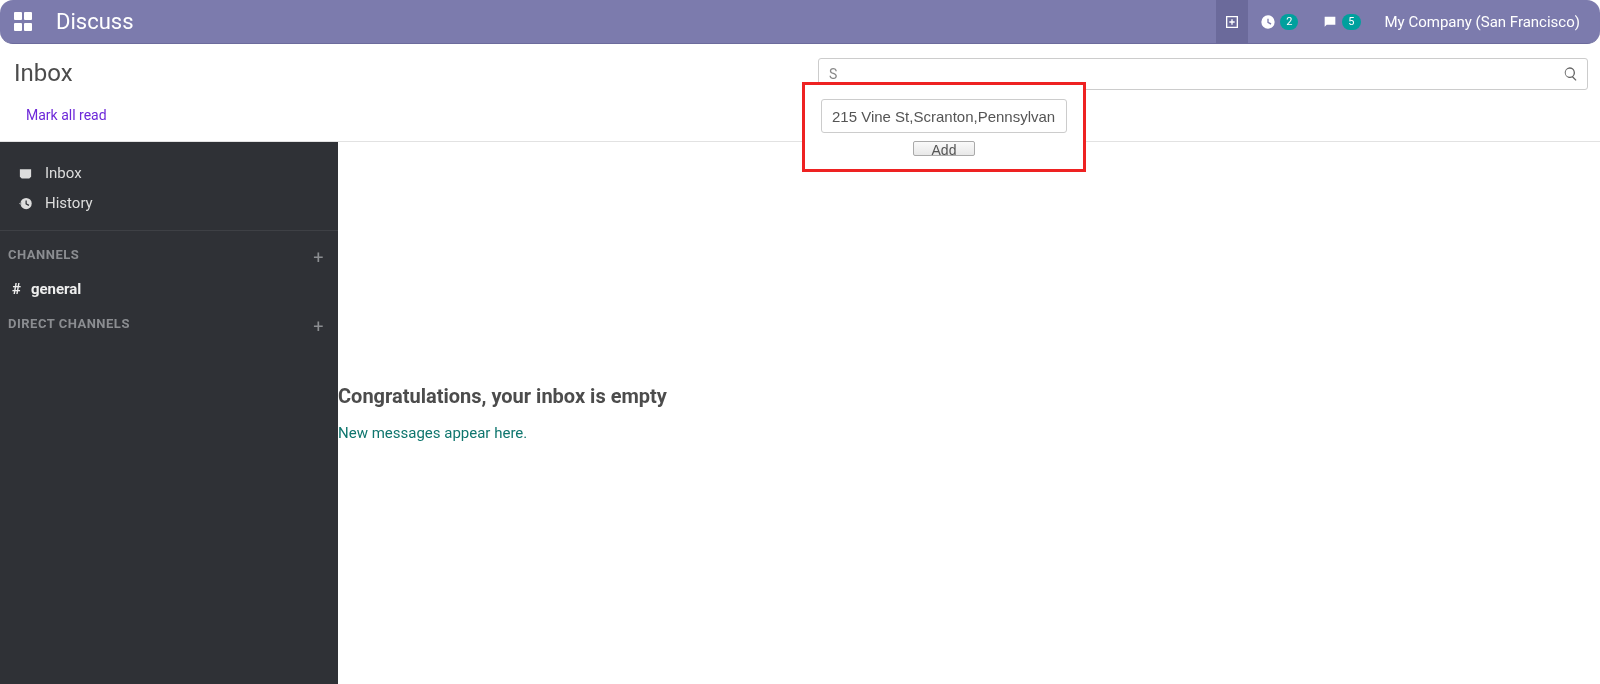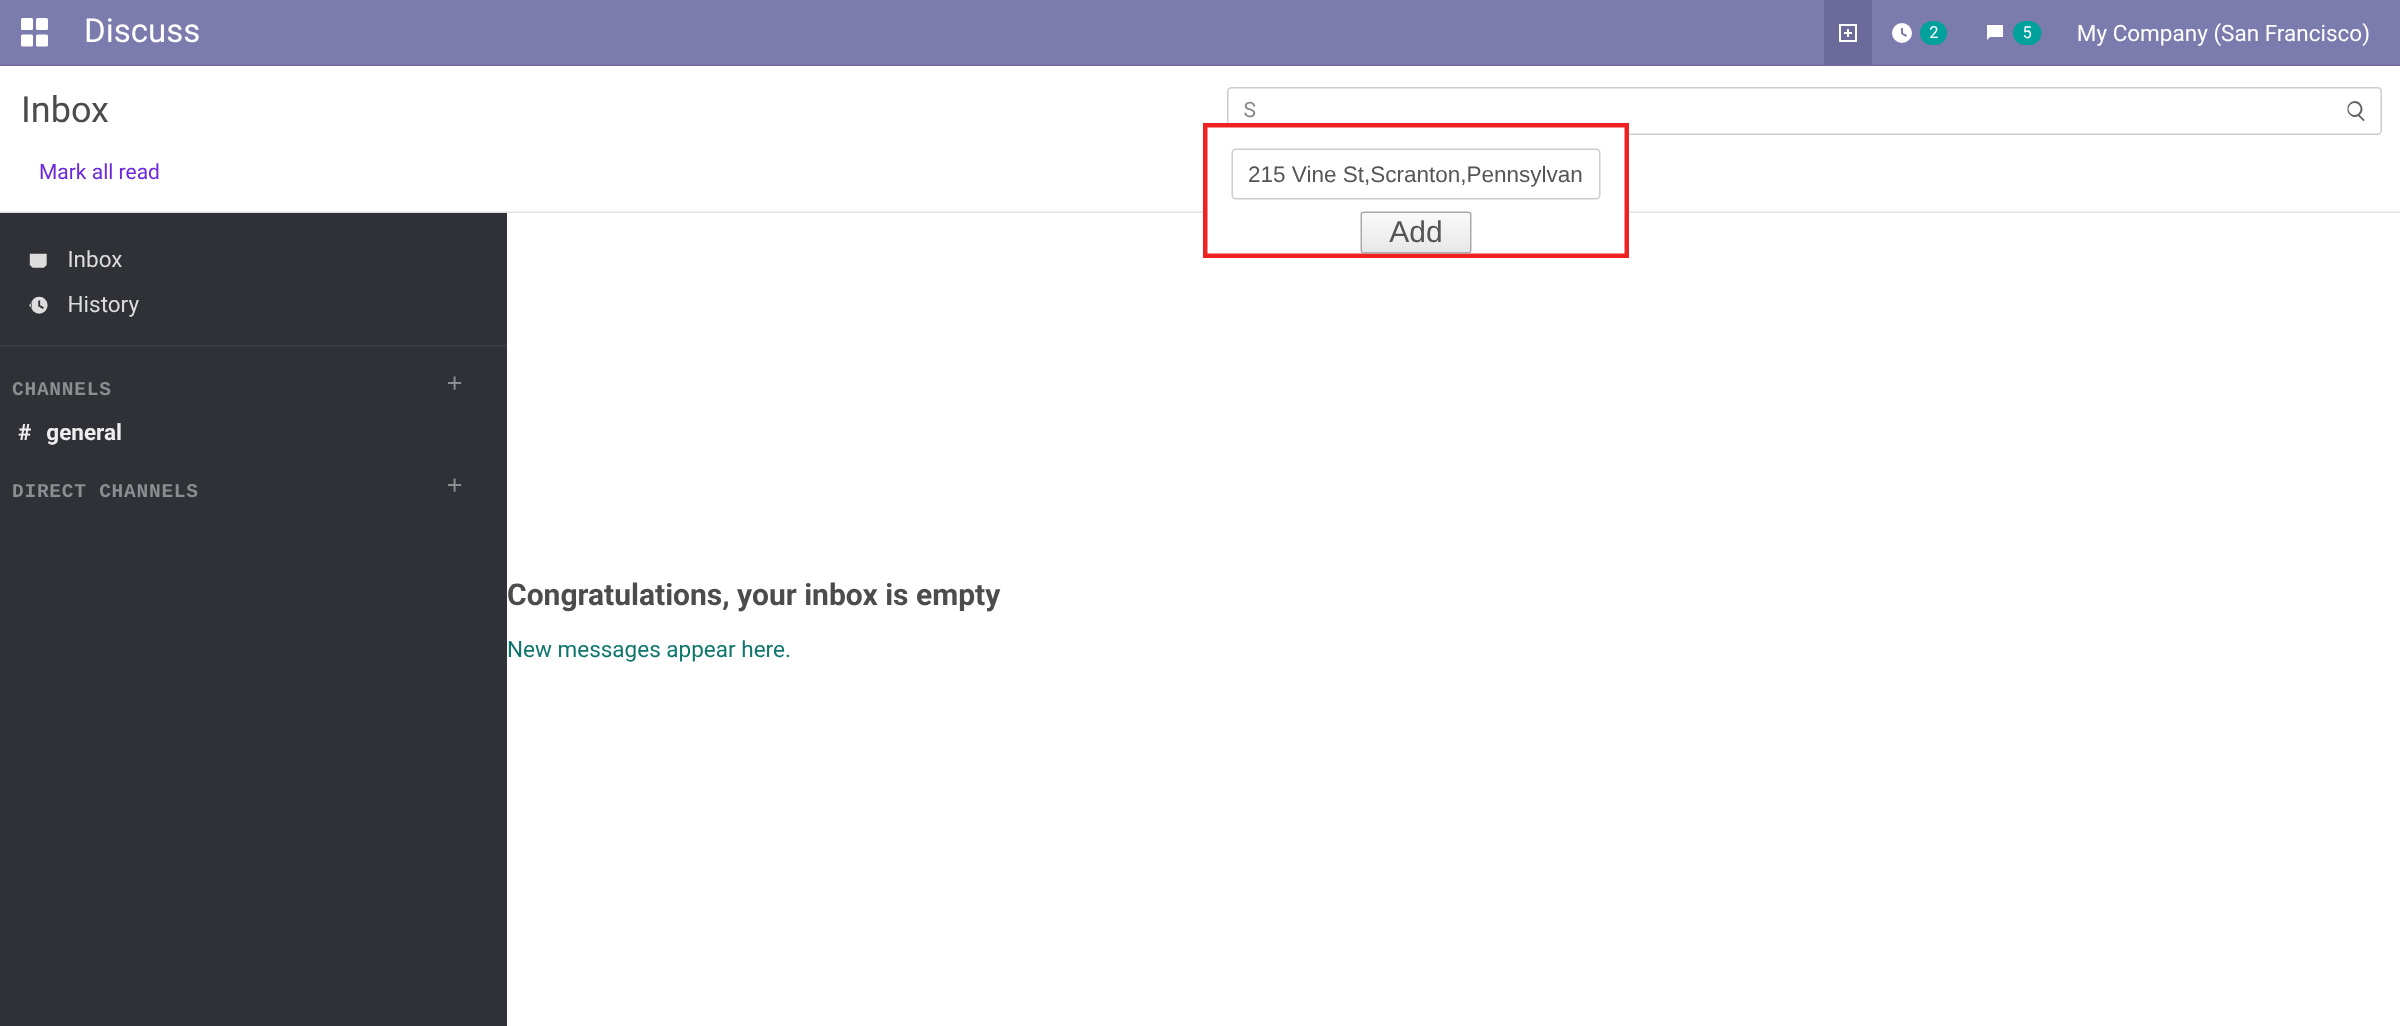--- a/index.html
+++ b/index.html
@@ -7,20 +7,21 @@
   
   .navbar {
     height: 44px;
     background: #7c7bad;
     color: #fff;
     display: flex;
     align-items: center;
     padding: 0 8px 0 14px;
     font-size: 18px;
     border-bottom: 1px solid #6c6b9c;
+    border-radius: 13px;
   }
   .navbar .apps-icon { width: 20px; height: 20px; display:flex; flex-wrap:wrap; gap:2px; margin-right: 22px; cursor:pointer; }
   .navbar .apps-icon span { width:8px; height:8px; background:#fff; border-radius:1px; }
   .navbar .app-title { font-size: 22px; font-weight: 400; }
   .navbar .spacer { flex: 1; }
   .nb-item { display:flex; align-items:center; padding: 0 12px; height:44px; cursor:pointer; font-size:15px; position:relative; }
   .nb-item.active-square { background:#6b6a9b; width:32px; justify-content:center; padding:0; }
   .nb-badge { font-size:11px; background:#00a09d; color:#fff; border-radius:9px; padding:1px 6px; margin-left:4px; line-height:14px; }
   .avatar { width:26px; height:26px; border-radius:50%; background:linear-gradient(135deg,#c98b53,#8a5a3a); display:inline-block; margin-right:8px; border:1px solid rgba(255,255,255,.4); }
   svg.icon { width:16px; height:16px; fill:#fff; display:block; }
@@ -74,47 +75,46 @@
     padding-top: 14px;
   }
   .popup input {
     width: 246px; height:34px;
     border:1px solid #ccc; border-radius:3px;
     padding: 0 10px; font-size:15px; color:#555;
     outline:none;
   }
   .popup button {
     margin-top:8px;
-    height:28px; padding:0 18px;
+    height:15px; padding:0 18px;
     border:1px solid #aaa; border-radius:2px;
     background:linear-gradient(#fafafa,#e8e8e8);
-    font-size:20px; color:#555; cursor:pointer;
+    font-size:14px; color:#555; cursor:pointer;
   }
   
   .main { display:flex; height: calc(684px - 44px - 98px); }
   .sidebar {
     width: 338px;
     background:#2f3136;
     color:#ddd;
     padding-top: 16px;
     font-size:15px;
   }
   .sidebar .nav-row {
     display:flex; align-items:center;
     padding: 6px 18px;
     cursor:pointer;
     gap:12px;
   }
   .sidebar .nav-row svg { width:15px; height:15px; fill:#ddd; }
   .sidebar hr { border:none; border-top:1px solid #3e4045; margin:12px 0 10px; }
   .sidebar .cat {
-    display:flex; align-items:flex-end; justify-content:space-between;
-    padding: 6px 29px 6px 8px; color:#8b8d91; font-weight:700; font-size:13px; letter-spacing:.5px;
+    display:flex; align-items:flex-start; justify-content:space-between;
+    padding: 6px 14px 6px 8px; color:#8b8d91; font-weight:700; font-size:13px; letter-spacing:.5px;
     cursor:pointer;
-    font-family:Liberation Mono, monospace;
   }
   .sidebar .cat .plus { font-size:18px; font-weight:400; color:#8b8d91; cursor:pointer; }
   .sidebar .chan {
     display:flex; align-items:center; gap:10px;
     padding:6px 18px 6px 12px; cursor:pointer; font-weight:700; color:#eee;
   }
   .sidebar .chan .hash { font-weight:700; }
   .content {
     flex:1; background:#fff;
     display:flex; flex-direction:column; justify-content:center;

